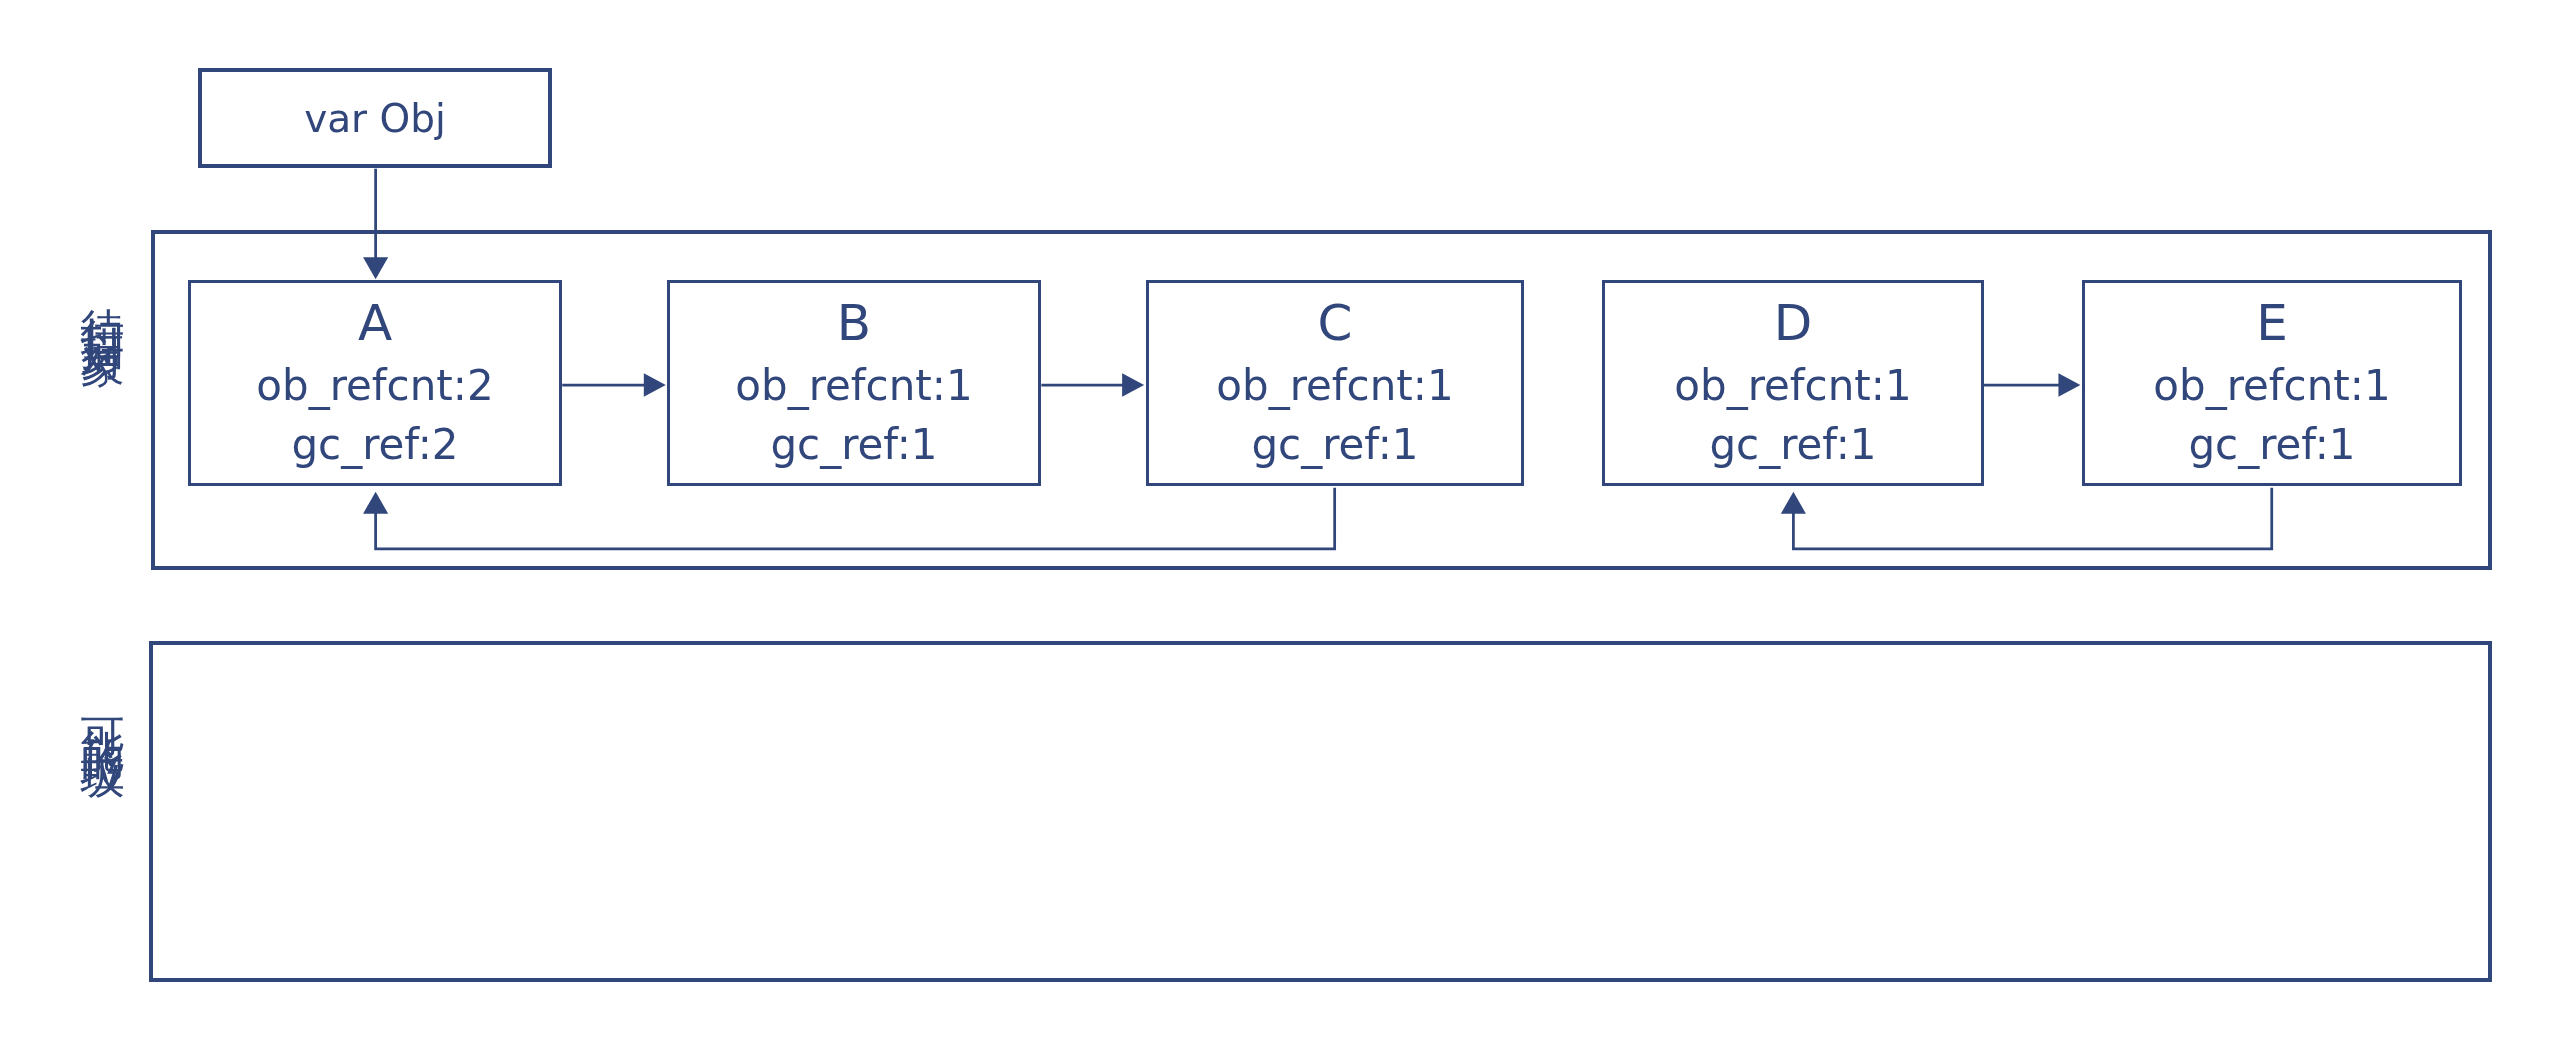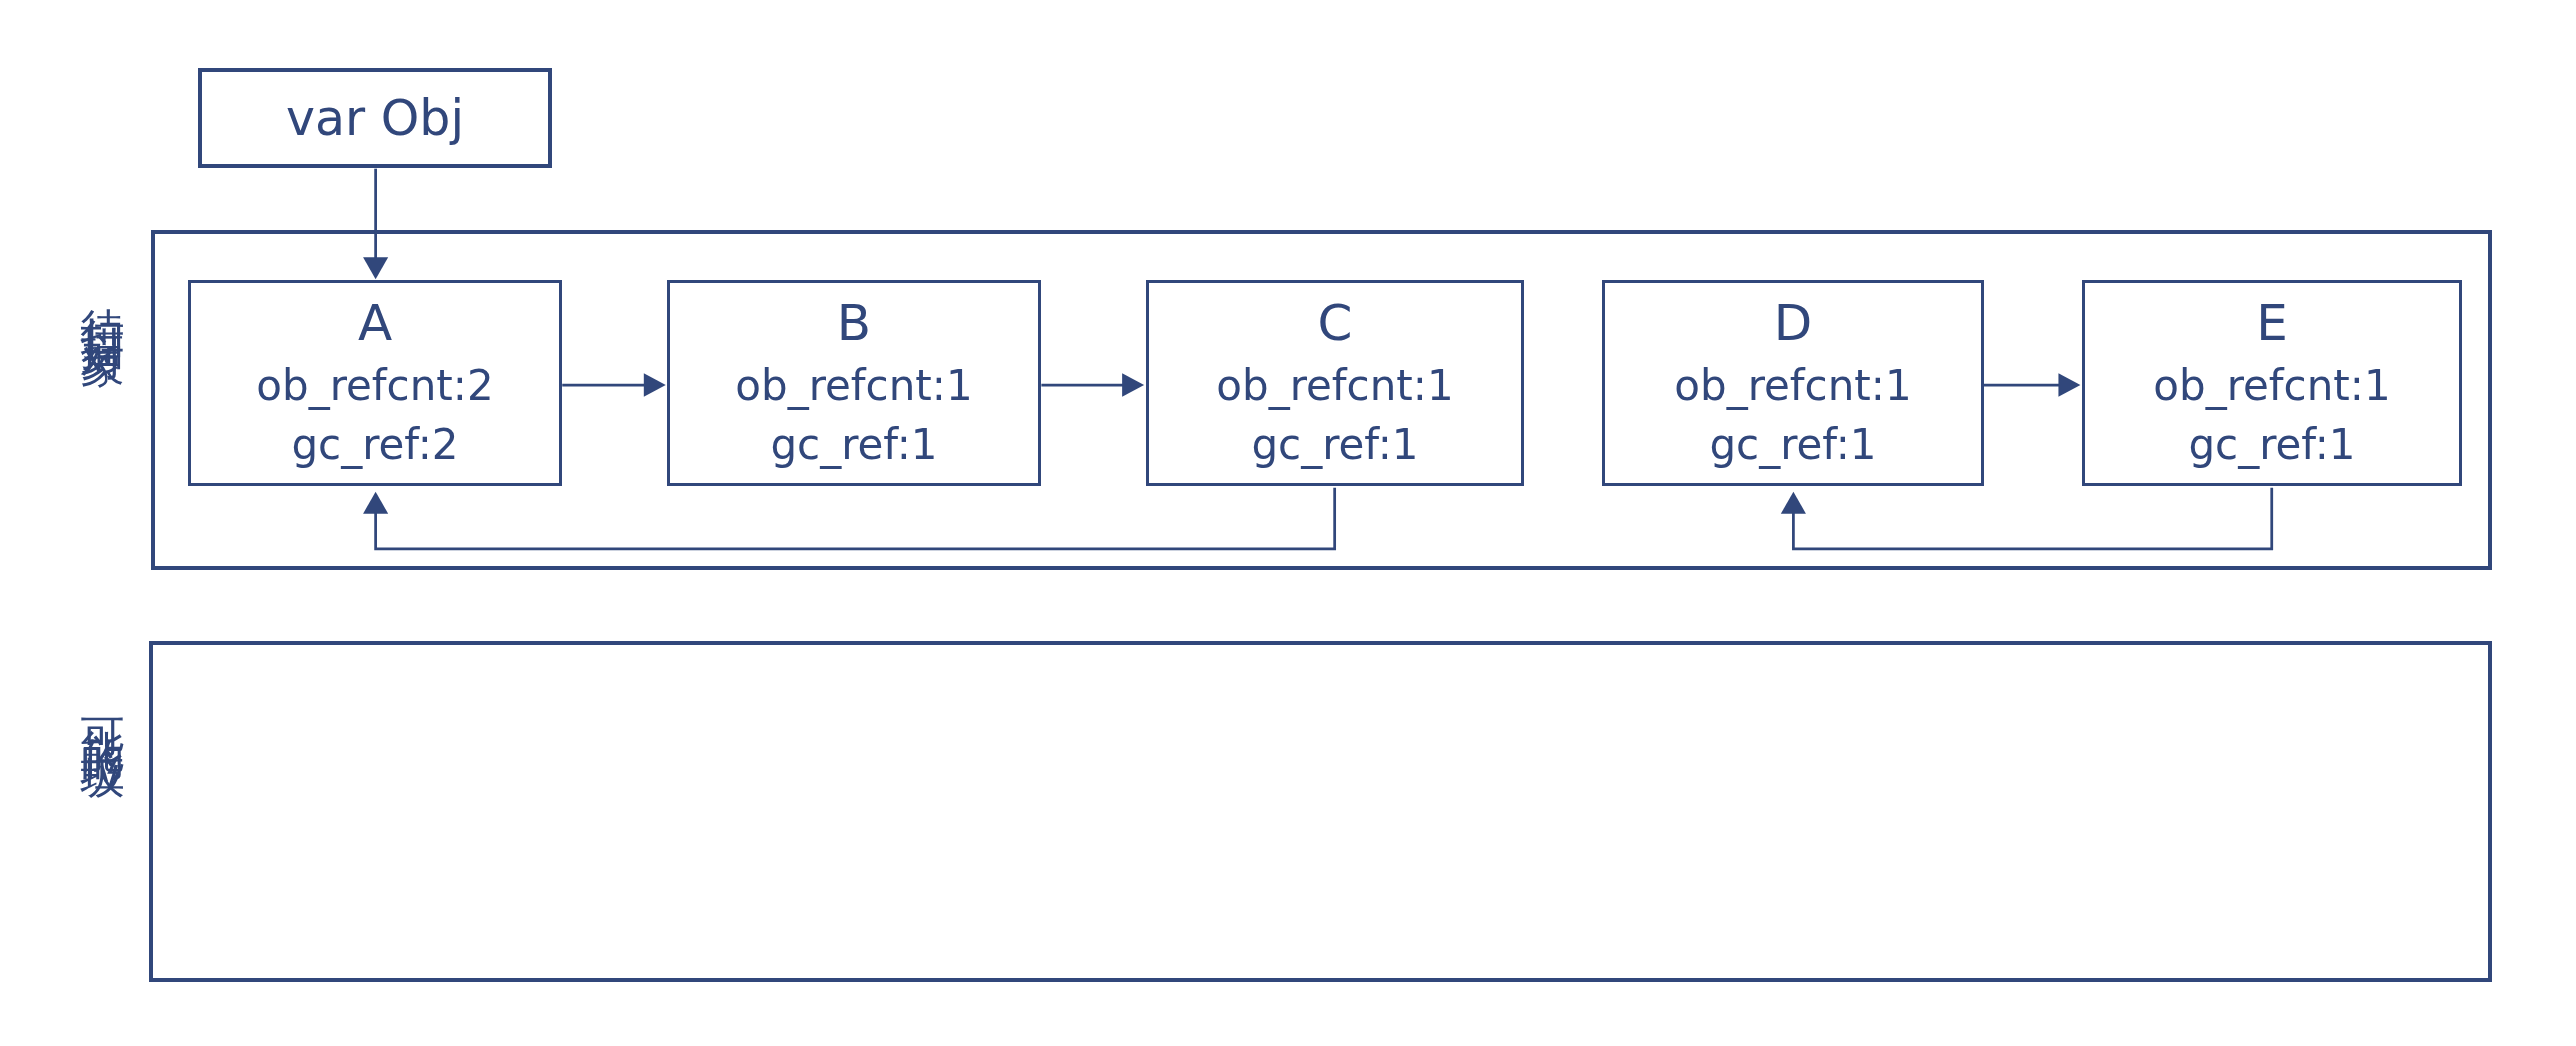--- a/index.html
+++ b/index.html
@@ -37,21 +37,21 @@
   .label-scan    { left: 81px; top: 273px; }
   .label-garbage { left: 81px; top: 684px; }
 
   
   .var-obj {
     position: absolute;
     left: 198px; top: 68px; width: 354px; height: 100px;
     border: 4.7px solid #31477B;
     box-sizing: border-box;
     display: flex; align-items: center; justify-content: center;
-    font-size: 49px;
+    font-size: 39px;
     background: #ffffff;
   }
 
   
   .node {
     position: absolute;
     top: 280px; height: 206px;
     border: 3.9px solid #31477B;
     box-sizing: border-box;
     background: #ffffff;

